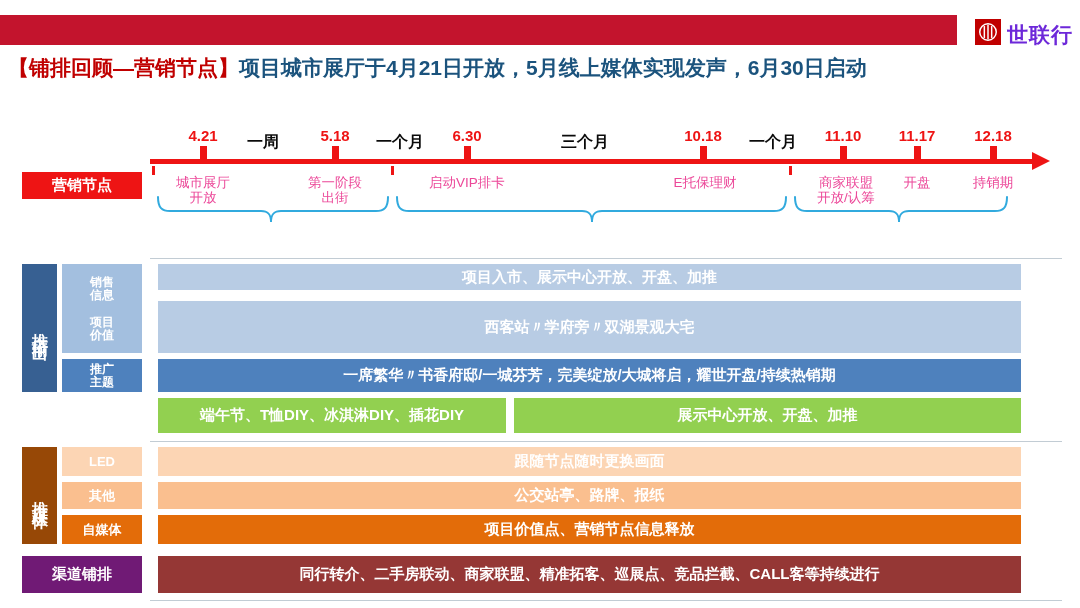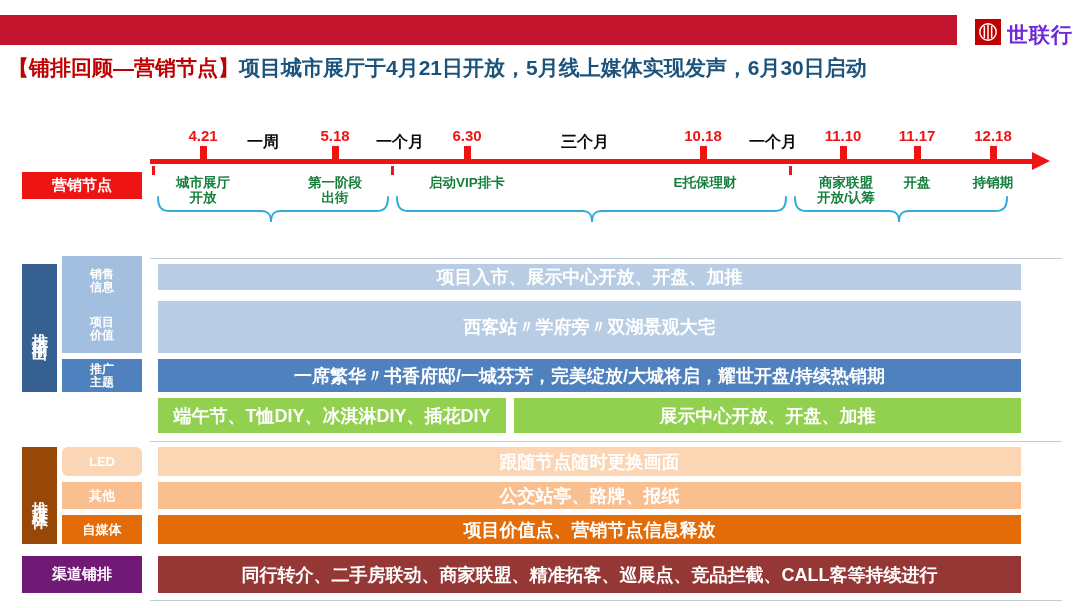--- a/index.html
+++ b/index.html
@@ -14,27 +14,27 @@
   
   .title{position:absolute;left:8px;top:53px;width:1020px;font-size:21px;font-weight:bold;line-height:30px;color:#1b537d;}
   .title .hl{color:#c00000;}
   
   .tl-line{position:absolute;left:150px;top:159px;width:884px;height:5px;background:#ee1414;}
   .tl-arrow{position:absolute;left:1032px;top:152px;width:0;height:0;border-left:18px solid #ee1414;border-top:9.5px solid transparent;border-bottom:9.5px solid transparent;}
   .tick{position:absolute;top:146px;width:7px;height:13px;background:#ee1414;}
   .subtick{position:absolute;top:166px;width:3px;height:9px;background:#ee1414;}
   .date{position:absolute;top:127px;width:84px;margin-left:-42px;text-align:center;font-size:15px;font-weight:bold;color:#ee1414;}
   .interval{position:absolute;top:132px;width:84px;margin-left:-42px;text-align:center;font-size:16px;font-weight:bold;color:#0a0a0a;}
-  .node{position:absolute;top:175px;width:116px;margin-left:-58px;text-align:center;font-size:13.5px;line-height:15px;font-weight:bold;color:#15803d;white-space:pre-line;}
+  .node{position:absolute;top:175px;width:116px;margin-left:-58px;text-align:center;font-size:13.5px;line-height:15px;font-weight:normal;color:#ec4899;white-space:pre-line;}
   .braces{position:absolute;left:0;top:0;width:1080px;height:240px;pointer-events:none;}
   
   .rowlabel{position:absolute;left:22px;width:120px;display:flex;align-items:center;justify-content:center;color:#fff;font-weight:bold;font-size:15px;}
   .vlabel{position:absolute;left:22px;width:35px;display:flex;align-items:center;justify-content:center;color:#fff;font-weight:bold;font-size:16px;writing-mode:vertical-rl;letter-spacing:4px;}
   .sublabel{position:absolute;left:62px;width:80px;display:flex;align-items:center;justify-content:center;text-align:center;color:#fff;font-weight:bold;font-size:12px;line-height:13px;white-space:pre-line;}
-  .bar{position:absolute;left:158px;width:863px;display:flex;align-items:center;justify-content:center;color:#fff;font-weight:bold;font-size:18px;}
+  .bar{position:absolute;left:158px;width:863px;display:flex;align-items:center;justify-content:center;color:#fff;font-weight:bold;font-size:15px;}
   .hline{position:absolute;left:150px;width:912px;height:1px;background:#c2ccd4;}
 </style>
 </head>
 <body>
 
 <div class="slide">
 
   <div class="topbar"></div>
   <div class="logo-box">
     <svg width="22" height="22" viewBox="0 0 24 24">
@@ -93,37 +93,37 @@
     <path d="M158 197 C158 208,162 211,170 211 L261 211 C268 211,271 214,271 222 C271 214,274 211,281 211 L376 211 C384 211,388 208,388 197" fill="none" stroke="#31aade" stroke-width="2" stroke-linecap="round"></path>
     <path d="M397 197 C397 208,401 211,409 211 L582 211 C589 211,592 214,592 222 C592 214,595 211,602 211 L774 211 C782 211,786 208,786 197" fill="none" stroke="#31aade" stroke-width="2" stroke-linecap="round"></path>
     <path d="M795 197 C795 208,799 211,807 211 L889 211 C896 211,899 214,899 222 C899 214,902 211,909 211 L995 211 C1003 211,1007 208,1007 197" fill="none" stroke="#31aade" stroke-width="2" stroke-linecap="round"></path>
   </svg>
 
   <div class="rowlabel" style="top:172px;height:27px;background:#ee1414;">营销节点</div>
 
   <div class="hline" style="top:258px"></div>
 
   <div class="vlabel" style="top:264px;height:128px;background:#376092;">推广输出</div>
-  <div class="sublabel" style="top:256px;height:50px;background:#a3bfdf;">销售
+  <div class="sublabel" style="top:264px;height:50px;background:#a3bfdf;">销售
 信息</div>
   <div class="sublabel" style="top:304px;height:49px;background:#a3bfdf;">项目
 价值</div>
   <div class="sublabel" style="top:359px;height:33px;background:#4e81bd;">推广
 主题</div>
   <div class="bar" style="top:264px;height:26px;background:#b8cce4;">项目入市、展示中心开放、开盘、加推</div>
   <div class="bar" style="top:301px;height:52px;background:#b8cce4;">西客站〃学府旁〃双湖景观大宅</div>
   <div class="bar" style="top:359px;height:33px;background:#4e81bd;">一席繁华〃书香府邸/一城芬芳，完美绽放/大城将启，耀世开盘/持续热销期</div>
 
   <div class="bar" style="top:398px;height:35px;width:348px;background:#92d050;">端午节、T恤DIY、冰淇淋DIY、插花DIY</div>
   <div class="bar" style="top:398px;height:35px;left:514px;width:507px;background:#92d050;">展示中心开放、开盘、加推</div>
 
   <div class="hline" style="top:441px"></div>
 
   <div class="vlabel" style="top:447px;height:97px;background:#974806;">推广媒体</div>
-  <div class="sublabel" style="top:447px;height:29px;background:#fcd5b4;font-size:13px;border-radius:6px;">LED</div>
+  <div class="sublabel" style="top:447px;height:29px;background:#fcd5b4;font-size:13px;">LED</div>
   <div class="sublabel" style="top:482px;height:27px;background:#fabf8f;font-size:13px;">其他</div>
   <div class="sublabel" style="top:515px;height:29px;background:#e36c09;font-size:13px;">自媒体</div>
   <div class="bar" style="top:447px;height:29px;background:#fcd5b4;">跟随节点随时更换画面</div>
   <div class="bar" style="top:482px;height:27px;background:#fabf8f;">公交站亭、路牌、报纸</div>
   <div class="bar" style="top:515px;height:29px;background:#e36c09;">项目价值点、营销节点信息释放</div>
 
   <div class="rowlabel" style="top:556px;height:37px;background:#701a75;">渠道铺排</div>
   <div class="bar" style="top:556px;height:37px;background:#953735;">同行转介、二手房联动、商家联盟、精准拓客、巡展点、竞品拦截、CALL客等持续进行</div>
 
   <div class="hline" style="top:600px"></div>

